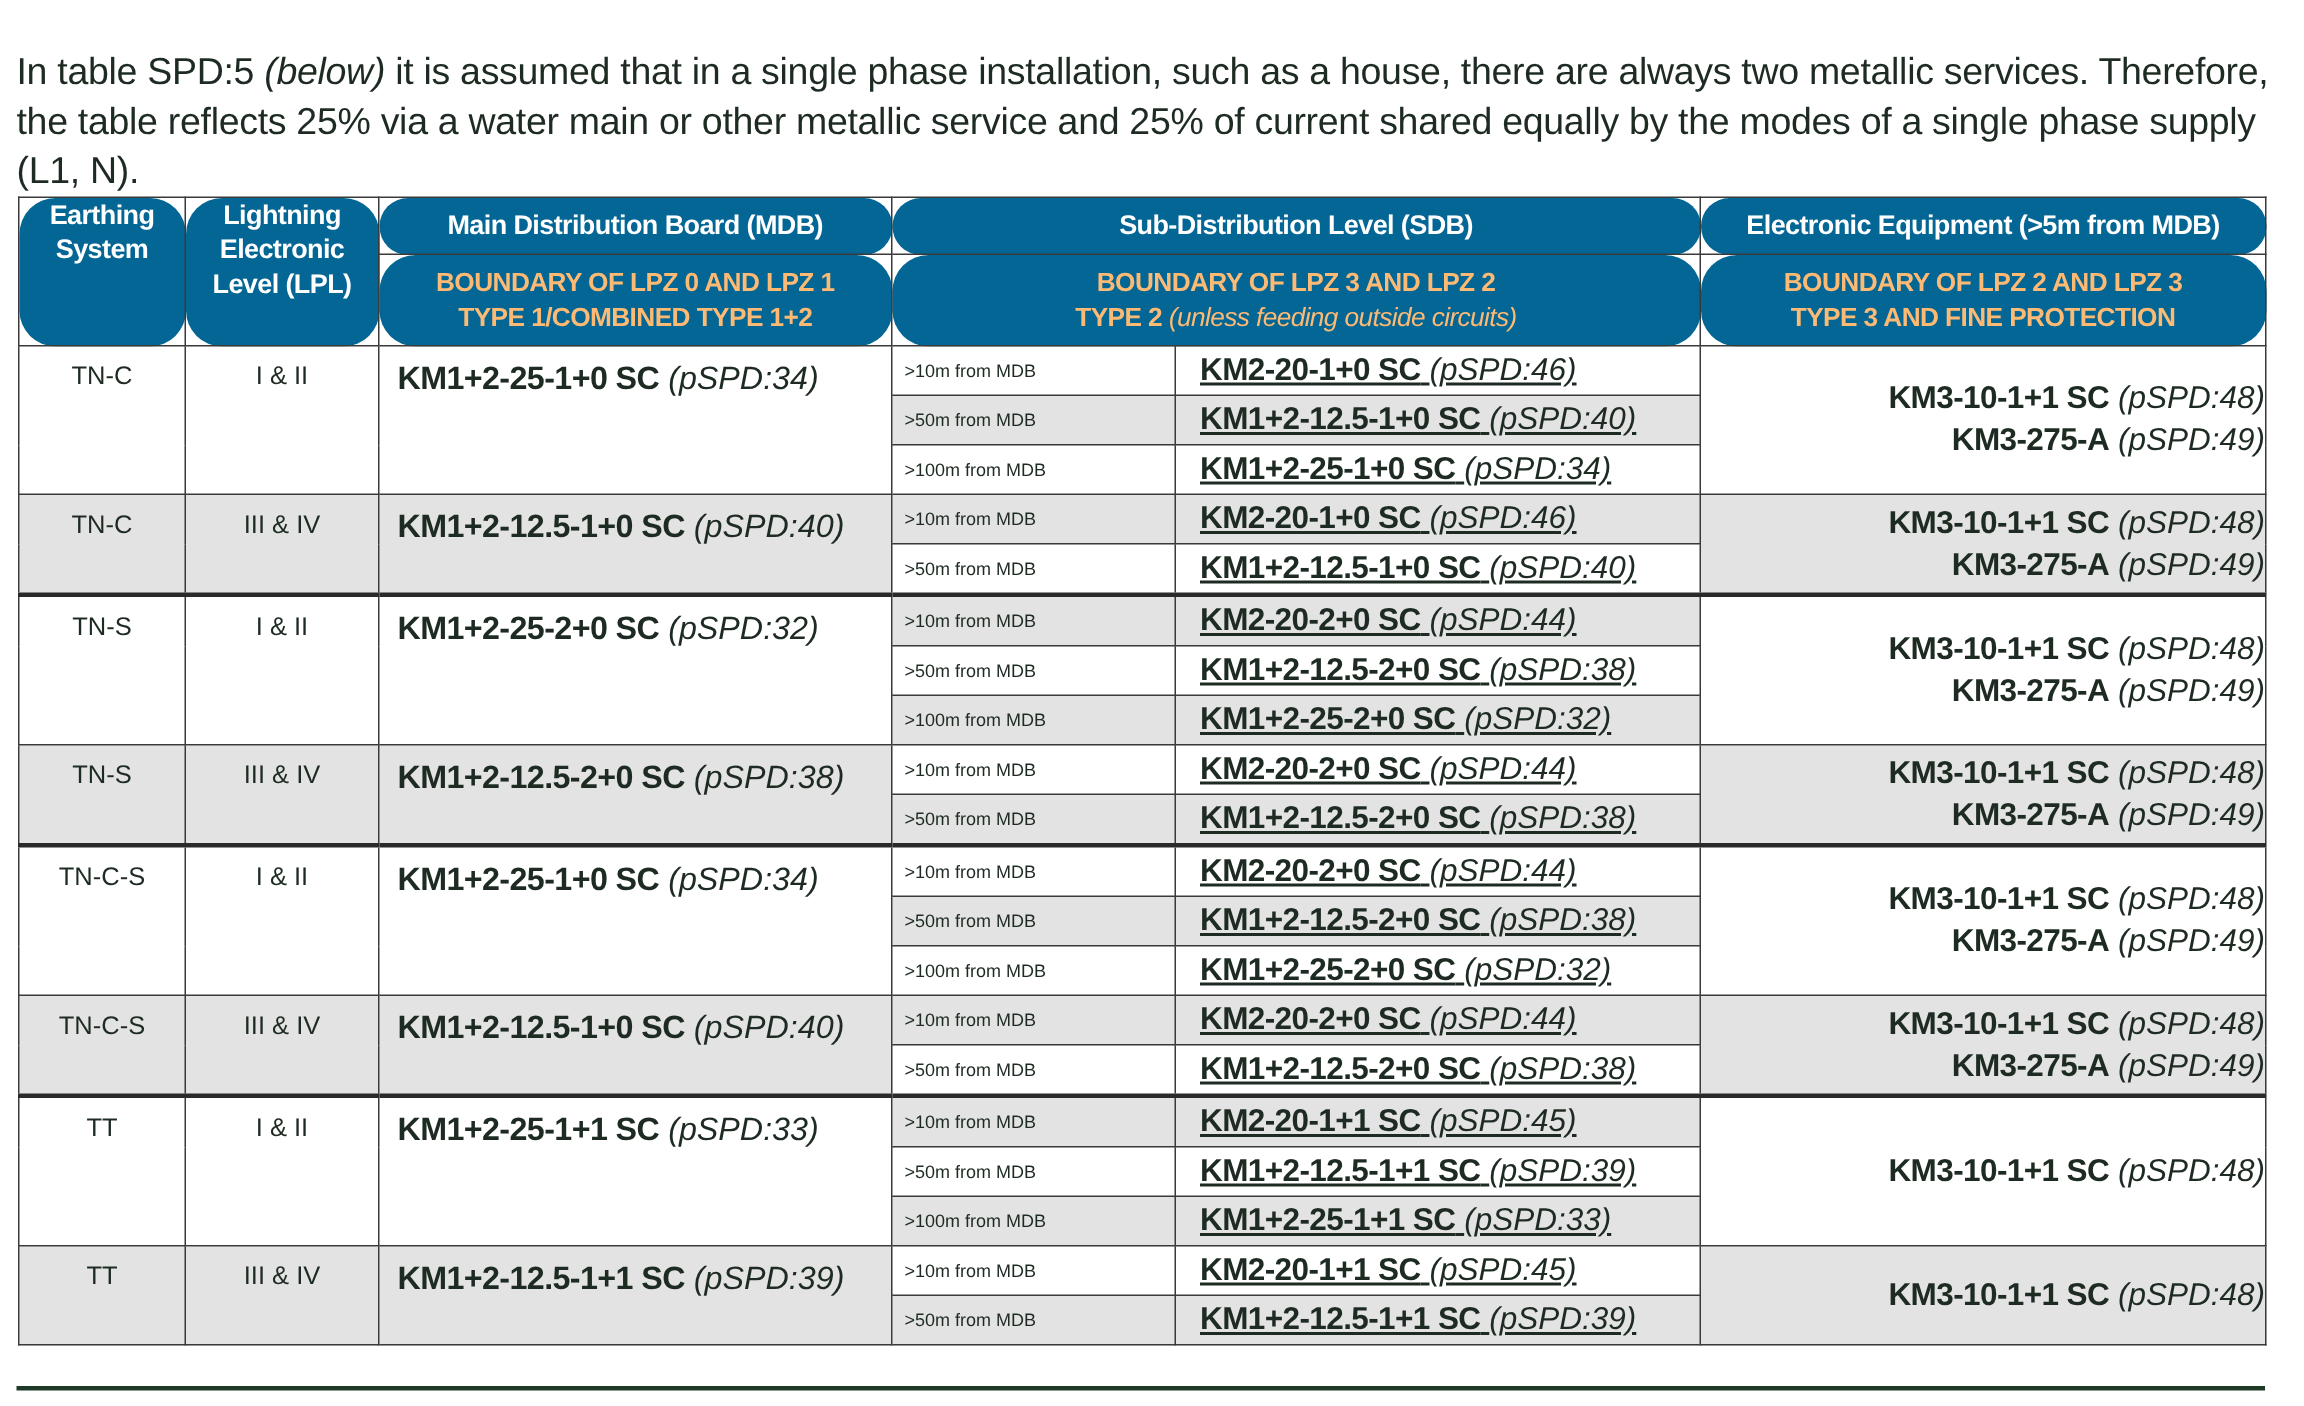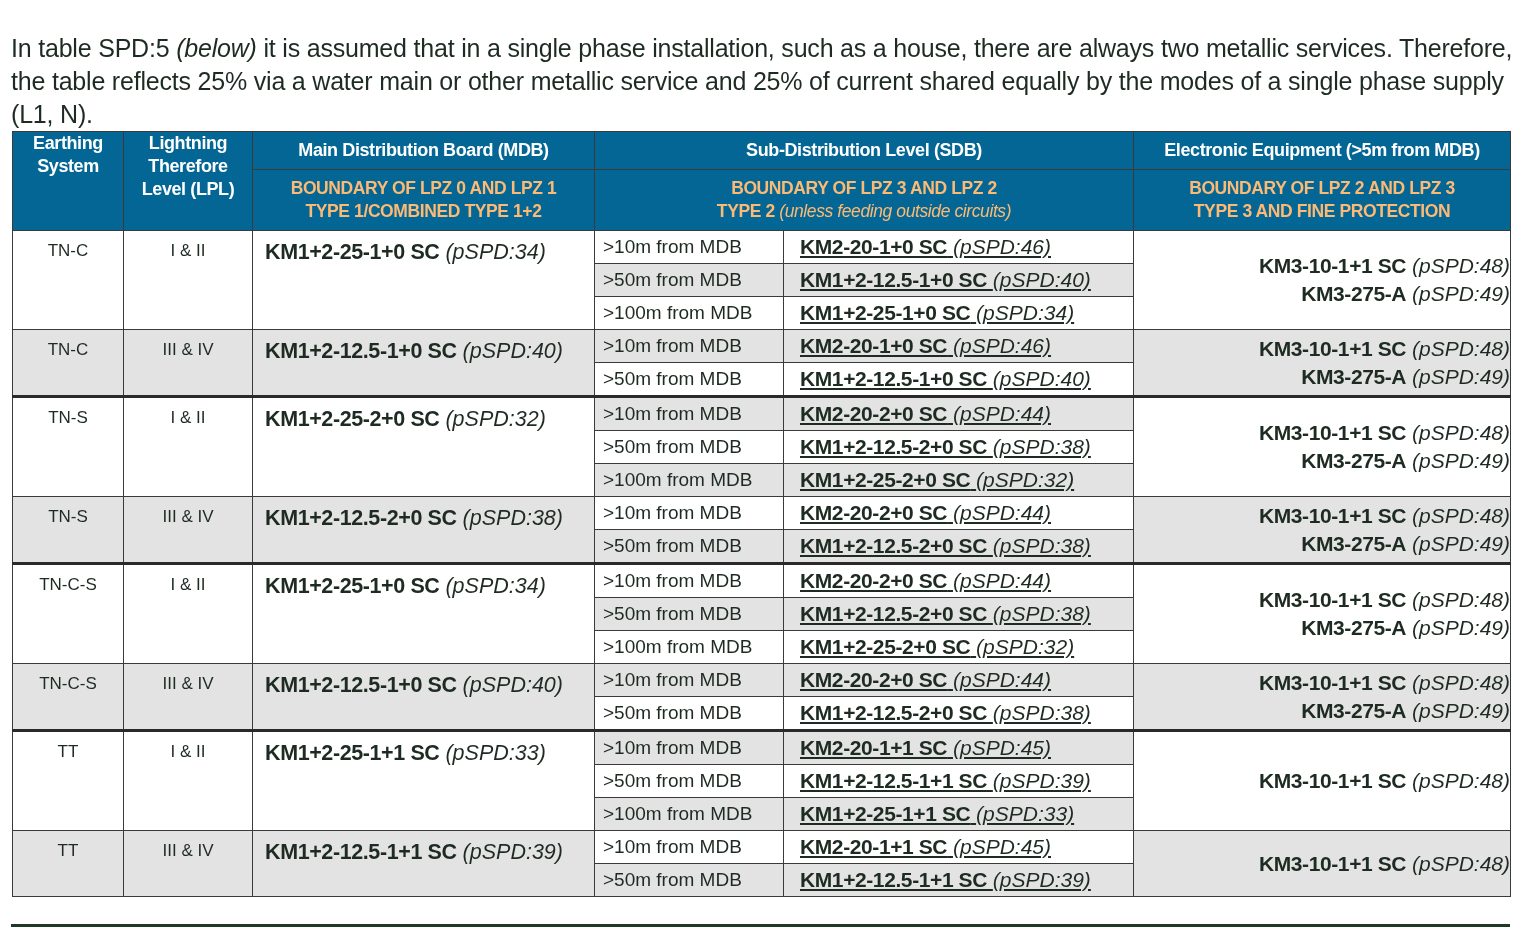--- a/index.html
+++ b/index.html
@@ -24,31 +24,32 @@
   }
   table.spd td, table.spd th {
     border: 1.5px solid #3a3a3a; padding: 0;
   }
   
   th {
     background: #046694; color: #ffffff;
     font-family: "Liberation Sans", sans-serif;
     font-weight: bold; font-size: 18px; line-height: 23px;
     letter-spacing: -0.4px;
+    border-radius: 24px;
   }
   th.top { height: 37px; vertical-align: middle; }
   th.side { vertical-align: top; padding-top: 8px; }
   th.sub { height: 60px; color: #fdba74; font-size: 17.5px; line-height: 23px; }
   th.sub em { font-weight: normal; font-style: italic; text-align: center; }
 
   
   td { font-family: "Liberation Sans", sans-serif; font-size: 21px; }
   td.es, td.lpl { text-align: center; vertical-align: top; padding-top: 10px !important; font-size: 17px; }
   td.mdb { vertical-align: top; padding: 9px 0 0 12px !important; font-size: 21.5px; white-space: nowrap; }
-  td.dist { font-size: 19px; padding-left: 8px !important; height: 32px; white-space: nowrap; }
+  td.dist { font-size: 12px; padding-left: 8px !important; height: 32px; white-space: nowrap; }
   td.sdb { padding-left: 16px !important; height: 32px; white-space: nowrap; font-size: 21px; text-decoration: underline; }
   td.ee { text-align: right; padding-left: 58px !important; vertical-align: middle; line-height: 28px; font-size: 21px; }
   .code { font-weight: bold; letter-spacing: -0.4px; }
   .ref { font-style: italic; }
 
   .w { background: #ffffff; }
   .g { background: #e3e3e3; }
 
   tr.group-start td { border-top: 3px solid #2a2a2a; }
 
@@ -67,21 +68,21 @@
     <col style="width:111px">
     <col style="width:129px">
     <col style="width:342px">
     <col style="width:189px">
     <col style="width:350px">
     <col style="width:377px">
   </colgroup>
   <thead>
     <tr>
       <th class="side" rowspan="2">Earthing System</th>
-      <th class="side" rowspan="2">Lightning Therefore Level (LPL)</th>
+      <th class="side" rowspan="2">Lightning Electronic Level (LPL)</th>
       <th class="top">Main Distribution Board (MDB)</th>
       <th class="top" colspan="2">Sub-Distribution Level (SDB)</th>
       <th class="top">Electronic Equipment (&gt;5m from MDB)</th>
     </tr>
     <tr>
       <th class="sub">
         <span>BOUNDARY OF LPZ 0 AND LPZ 1</span><br>
         <span>TYPE 1/COMBINED TYPE 1+2</span>
       </th>
       <th class="sub" colspan="2">

